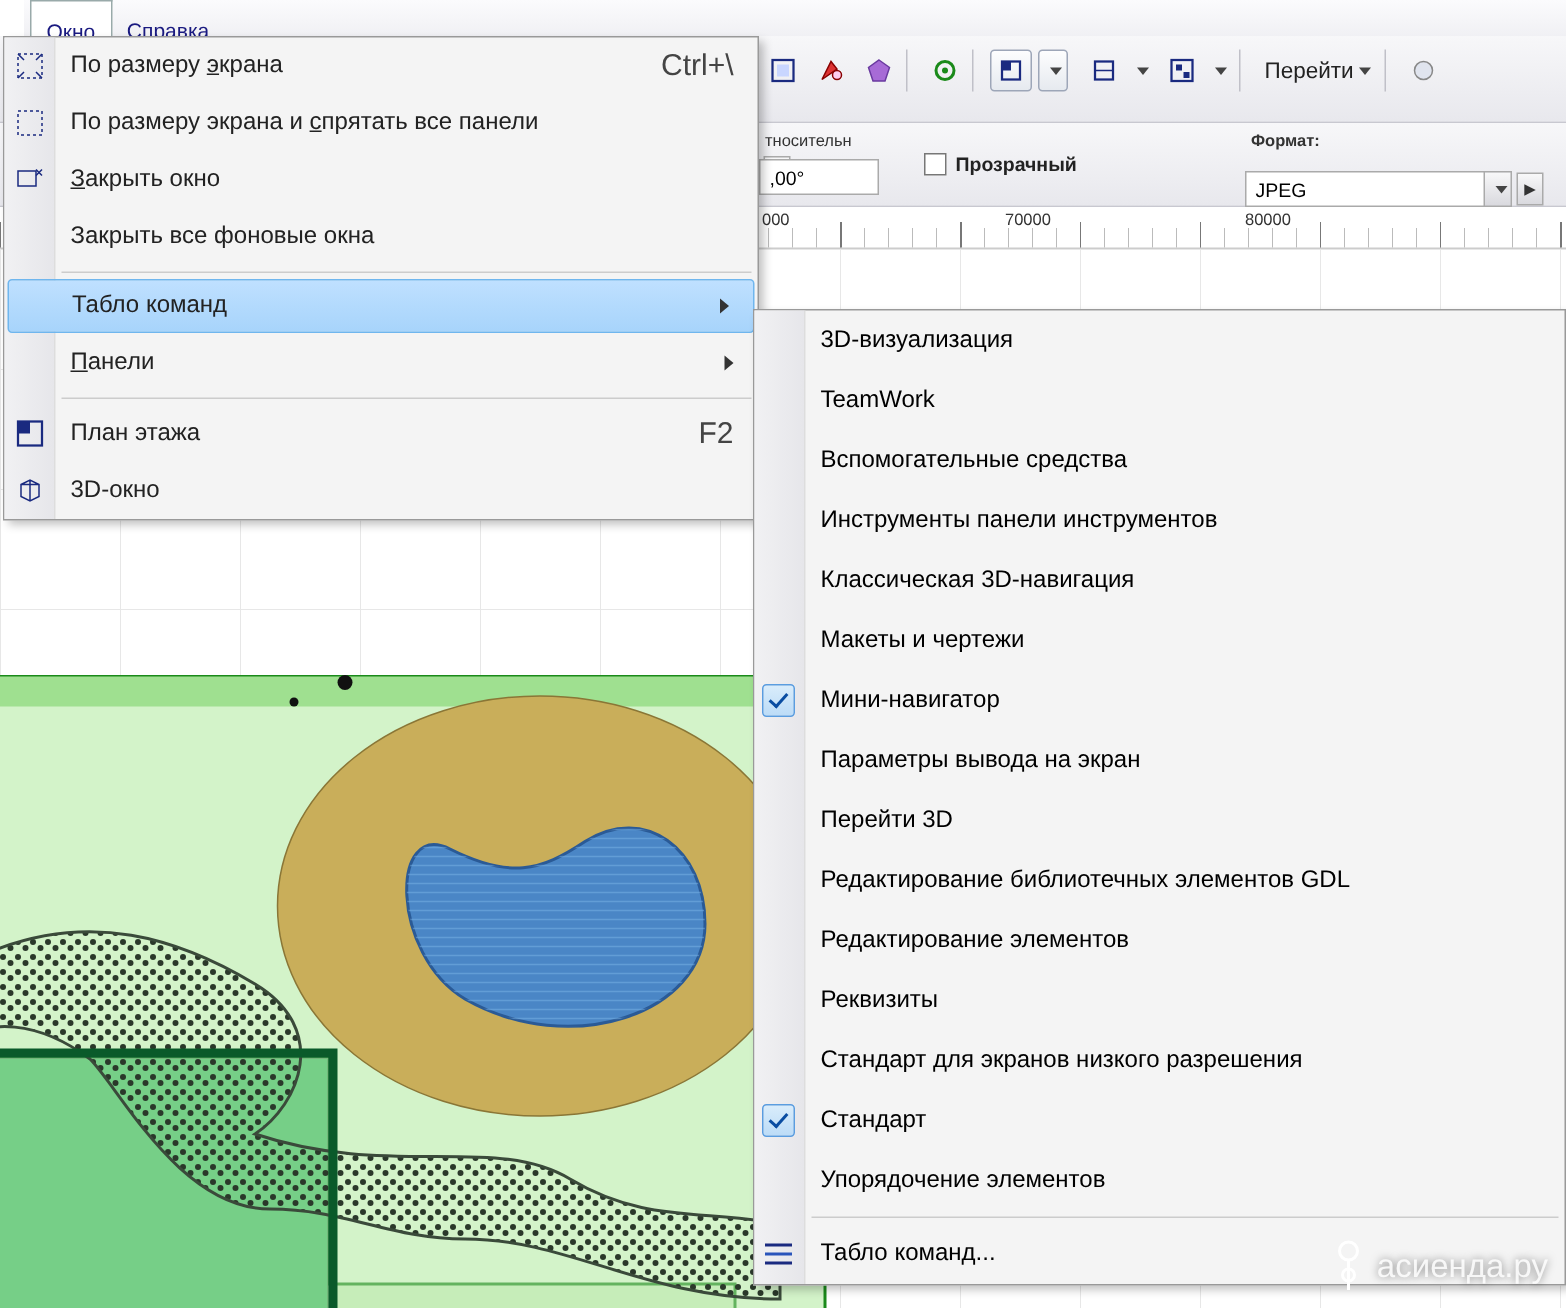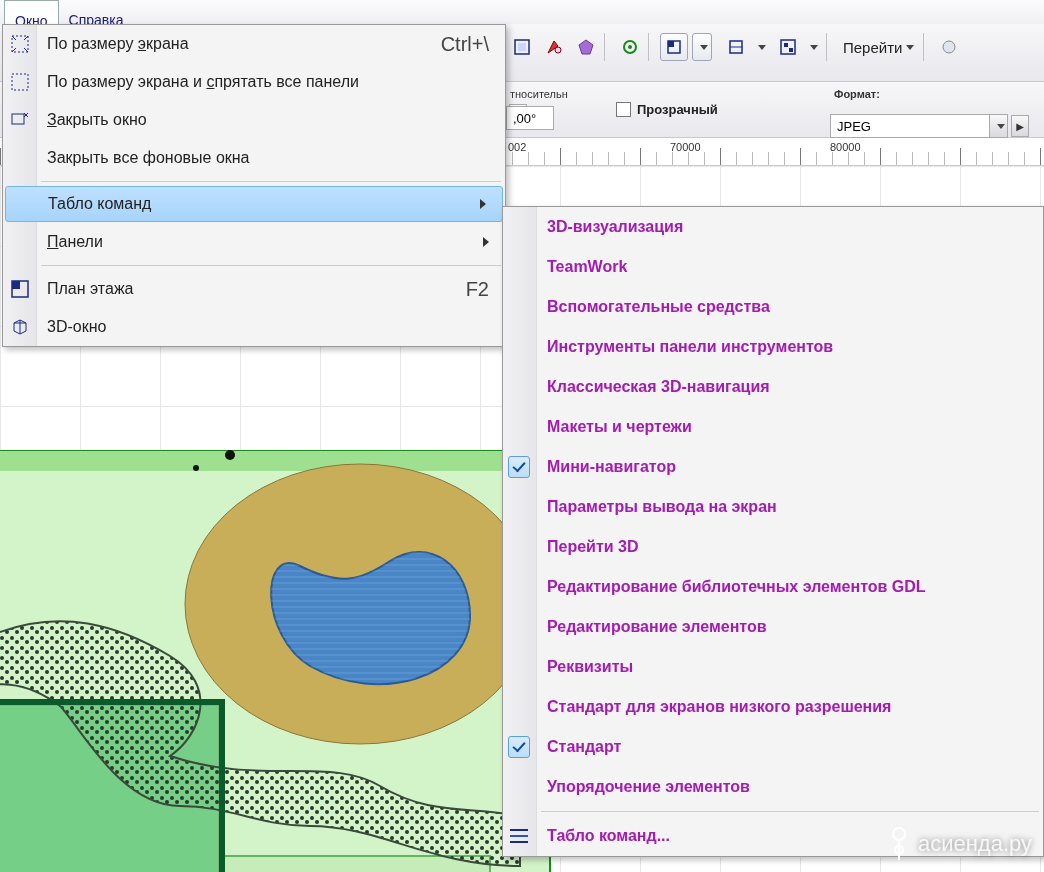--- a/index.html
+++ b/index.html
@@ -1,19 +1,19 @@
 <!DOCTYPE html>
 <html><head>
 <meta charset="utf-8">
 <style>
   * { box-sizing: border-box; margin: 0; padding: 0; }
   body { font-family: "Segoe UI", Tahoma, sans-serif; font-size: 14px; background: #fff; width: 1044px; height: 872px; overflow: hidden; position: relative; }
 
   
-  .menubar { position: absolute; top: 0; left: 0; right: 0; height: 41px; background: linear-gradient(#fbfbfd,#e9e9ee); border-bottom: 1px solid #c8c8d0; display: flex; align-items: stretch; padding-left: 4px; }
+  .menubar { position: absolute; top: 0; left: 16px; right: 0; height: 41px; background: linear-gradient(#fbfbfd,#e9e9ee); border-bottom: 1px solid #c8c8d0; display: flex; align-items: stretch; padding-left: 4px; }
   .menubar .mitem { padding: 2px 10px; font-size: 14px; color: #1a1a80; display:flex; align-items:center; cursor: default; }
   .menubar .mitem.active { background:#fff; border:1px solid #9aa; border-bottom:none; }
   .menubar .mitem u { text-decoration: underline; }
 
   
   .toolbar { position: absolute; top: 24px; left: 0; right: 0; height: 58px; background: linear-gradient(#f7f7f9,#e8e8ed); border-bottom:1px solid #c8c8d0; }
   .tool-row { position:absolute; height:38px; top:4px; left:0; right:0; display:flex; align-items:center; }
   .tool-btn { width:28px; height:28px; margin:0 2px; border:1px solid transparent; border-radius:3px; display:flex; align-items:center; justify-content:center; }
   .tool-btn.boxed { border:1px solid #9da6b8; background:linear-gradient(#fdfdfe,#e6eaef);}
   .tool-btn svg { width:18px; height:18px; }
@@ -55,21 +55,21 @@
   .dd-item.highlight { background:linear-gradient(#bfe0ff,#a7d4fb); border:1px solid #6fb6ee; border-radius:3px; margin:1px 2px; height:36px; padding-left:42px;gap:31px;}
   .dd-item .shortcut { margin-left:auto; color:#444; font-size:20px;}
   .dd-item .subarrow { margin-left:auto; width:0;height:0;border-top:5px solid transparent;border-bottom:5px solid transparent;border-left:6px solid #333;}
   .dd-sep { height:1px; background:#ccc; margin:4px 4px 4px 38px;}
   .dd-icon { position:absolute; left:6px; width:22px; height:22px; display:flex; align-items:center; justify-content:center;}
   .dd-item u { text-decoration: underline; }
 
   
   .submenu { position:absolute; top:206px; left:502px; width:542px; background:#f4f4f4; border:1px solid #999; box-shadow:3px 3px 6px rgba(0,0,0,.25); z-index:60;}
   .submenu .iconcol { position:absolute; top:0; left:0; bottom:0; width:34px; background:linear-gradient(to right,#f1f1f3,#e6e6ea); border-right:1px solid #ddd;}
-  .sm-item { position:relative; height:40px; display:flex; align-items:center; padding-left:44px; font-size:16px; color:#a21caf;font-weight:bold;}
+  .sm-item { position:relative; height:40px; display:flex; align-items:center; padding-left:44px; font-size:16px; color:#000000;}
   .sm-sep { height:1px; background:#ccc; margin:4px 4px 4px 38px;}
   .sm-check { position:absolute; left:5px; width:22px; height:22px; border:1px solid #5a9de0; background:linear-gradient(#d9ecfb,#bcdcf7); border-radius:3px; display:flex; align-items:center; justify-content:center;}
   .sm-check::after { content:""; width:10px; height:5px; border-left:2px solid #0a4da2; border-bottom:2px solid #0a4da2; transform:rotate(-48deg); margin-top:-3px;}
   .sm-bars { position:absolute; left:7px; width:18px; height:14px; display:flex; flex-direction:column; justify-content:space-between;}
   .sm-bars span { height:2px; background:#1a2a80; }
   .sm-bars span:nth-child(2){ background:#2a55bb;}
 
   
   .watermark { position:absolute; right:12px; bottom:8px; font-size:22px; color:rgba(255,255,255,.85); text-shadow:0 0 6px rgba(0,0,0,.5); display:flex; align-items:center; z-index:70;}
   .watermark svg { margin-right:6px;}
@@ -153,21 +153,21 @@
 </div>
 
 <div class="ctrl-row">
   <div class="ctrl-group" style="left:506px;">
     <div class="ctrl-label">тносительн</div>
     <div style="display:flex; margin-top:2px; align-items:center;">
       <div class="small-btn">▶</div>
     </div>
   </div>
   <div class="ctrl-group" style="left:506px; top:24px;">
-    <div class="field" style="width:48px">
+    <div class="field" style="width:80px">
         <span>,00°</span>
       </div>
   </div>
   <div class="ctrl-group" style="left:616px; top:20px; display:flex; align-items:center;">
     <div class="chk"></div>
     <span style="font-size:13px; font-weight:600; color:#222">Прозрачный</span>
   </div>
   <div class="ctrl-group" style="left:830px;">
     <div class="ctrl-label" style="font-weight:600">Формат:</div>
     <div class="dd-field" style="margin-top:12px;">
@@ -178,21 +178,21 @@
           <div class="dd-arrow"></div>
         </div>
       <div class="small-btn">▶</div>
     </div>
   </div>
 </div>
 
 <div class="ruler">
   <div class="ruler-grid"></div>
   <div class="ruler-grid2"></div>
-  <span class="ticklabel" style="left:508px">002</span>
+  <span class="ticklabel" style="left:508px">000</span>
   <span class="ticklabel" style="left:670px">70000</span>
   <span class="ticklabel" style="left:830px">80000</span>
 </div>
 
 <div class="canvas">
   <div class="grid"></div>
   <svg width="1044" height="720" style="position:absolute;top:0;left:0">
 
     <rect x="-10" y="285" width="560" height="500" fill="#d3f3c9" stroke="#1a8a1a" stroke-width="2"></rect>
     <rect x="-10" y="285" width="560" height="20" fill="#9fe090"></rect>

